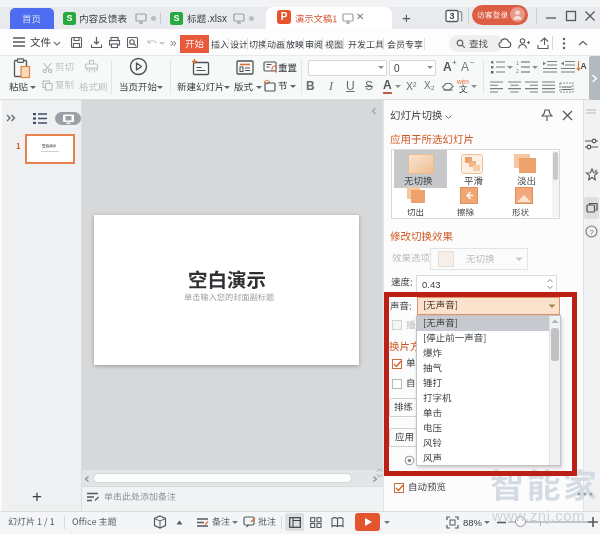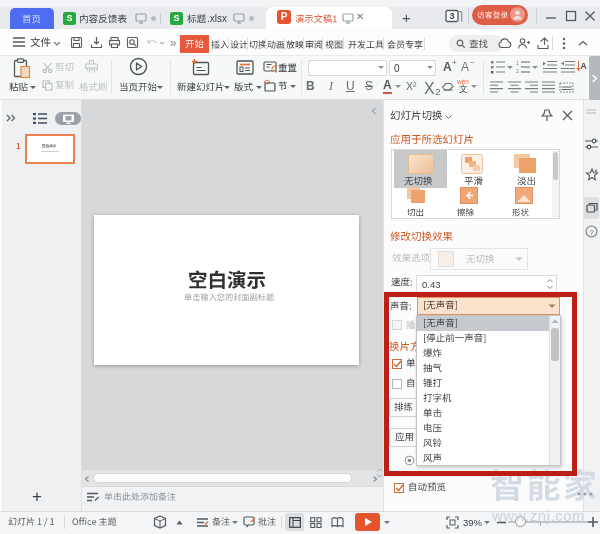--- a/index.html
+++ b/index.html
@@ -367,21 +367,21 @@
   </svg>
 <div class="ab" style="left:306px;top:79px;font-size:12px;color:#6a6e72;white-space:nowrap;font-weight:bold">B</div>
 <div class="ab" style="left:329px;top:79px;font-size:12px;color:#6a6e72;white-space:nowrap;font-style:italic;font-family:'Liberation Serif'">I</div>
 <div class="ab" style="left:346px;top:79px;font-size:12px;color:#6a6e72;white-space:nowrap;text-decoration:underline">U</div>
 <div class="ab" style="left:365px;top:79px;font-size:12px;color:#6a6e72;white-space:nowrap;text-decoration:line-through">S</div>
 <div class="ab" style="left:383px;top:78px;font-size:12px;color:#55595d;white-space:nowrap;font-weight:bold;border-bottom:2.5px solid #c8584a">A</div>
 <svg class="ab" style="left:395px;top:85px" width="6" height="4" viewBox="0 0 6 4">
     <path d="M0 0l3 3 3-3" fill="#8b8f93"></path>
   </svg>
 <div class="ab" style="left:406px;top:80px;font-size:10.5px;color:#6a6e72;white-space:nowrap;">X²</div>
-<div class="ab" style="left:424px;top:80px;font-size:16px;color:#6a6e72;white-space:nowrap;">X₂</div>
+<div class="ab" style="left:424px;top:80px;font-size:10px;color:#6a6e72;white-space:nowrap;">X₂</div>
 <svg class="ab" style="left:441px;top:81px" width="13" height="11" viewBox="0 0 13 11">
     <path d="M5 2.5h4.5L12 5.5 8.5 9H4L1.5 6Z" fill="none" stroke="#6a6e72" stroke-width="1.1"></path>
     <path d="M2.5 9h9" stroke="#6a6e72" stroke-width="1.1"></path>
   </svg>
 <svg class="ab" style="left:457px;top:78px" width="13" height="15" viewBox="0 0 13 15">
     <text x="0" y="6" font-size="6.5" fill="#e0703a" font-family="Liberation Sans">wén</text>
     <text x="2" y="14" font-size="9" fill="#3c4043" font-family="Liberation Sans">文</text>
   </svg>
 <svg class="ab" style="left:471px;top:85px" width="6" height="4" viewBox="0 0 6 4">
     <path d="M0 0l3 3 3-3" fill="#8b8f93"></path>
@@ -795,21 +795,21 @@
 <svg class="ab" style="left:364px;top:517px" width="9" height="10" viewBox="0 0 9 10">
     <path d="M1 1l7 4-7 4Z" fill="#fff"></path>
   </svg>
 <svg class="ab" style="left:384px;top:521px" width="6" height="4" viewBox="0 0 6 4">
     <path d="M0 0l3 3 3-3" fill="#70757a"></path>
   </svg>
 <svg class="ab" style="left:446px;top:516px" width="13" height="13" viewBox="0 0 13 13">
     <path d="M1 4V1h3M9 1h3v3M12 9v3H9M4 12H1V9" fill="none" stroke="#55595d" stroke-width="1.2"></path>
     <rect x="4" y="4" width="5" height="5" fill="none" stroke="#55595d" stroke-width="1"></rect>
   </svg>
-<div class="ab" style="left:463px;top:517px;font-size:9.5px;color:#3c4043;white-space:nowrap;">39%</div>
+<div class="ab" style="left:463px;top:517px;font-size:9.5px;color:#3c4043;white-space:nowrap;">88%</div>
 <svg class="ab" style="left:484px;top:521px" width="6" height="4" viewBox="0 0 6 4">
     <path d="M0 0l3 3 3-3" fill="#70757a"></path>
   </svg>
 <svg class="ab" style="left:497px;top:521px" width="9" height="3" viewBox="0 0 9 3">
     <path d="M0 1.5h9" stroke="#55595d" stroke-width="1.6"></path>
   </svg>
 <div class="ab" style="left:508px;top:521px;width:80px;height:2px;background:#c3c5c7"></div>
 <div class="ab" style="left:540px;top:522px;width:1px;height:4px;background:#b0b2b4"></div>
 <div class="ab" style="left:515px;top:516px;width:11px;height:11px;background:#fdfdfd;border:1.5px solid #8f9296;border-radius:50%"></div>
 <svg class="ab" style="left:588px;top:517px" width="10" height="10" viewBox="0 0 10 10">

